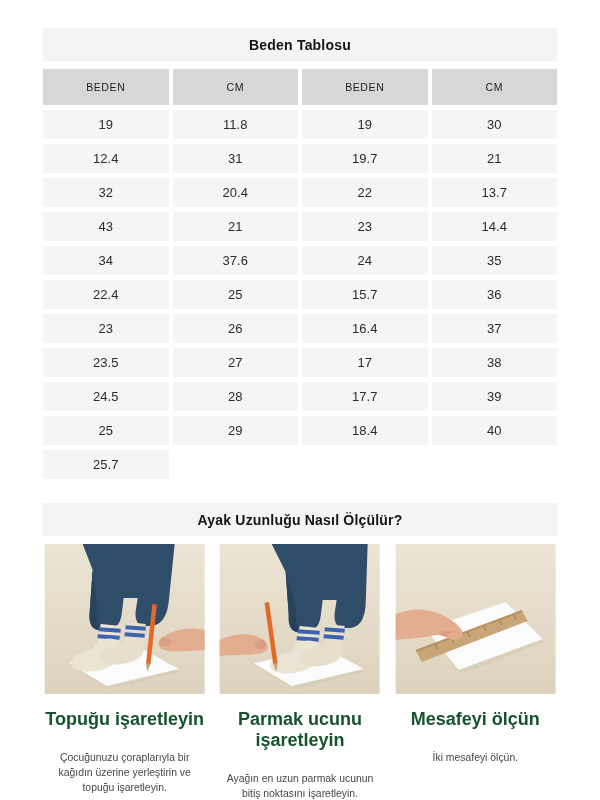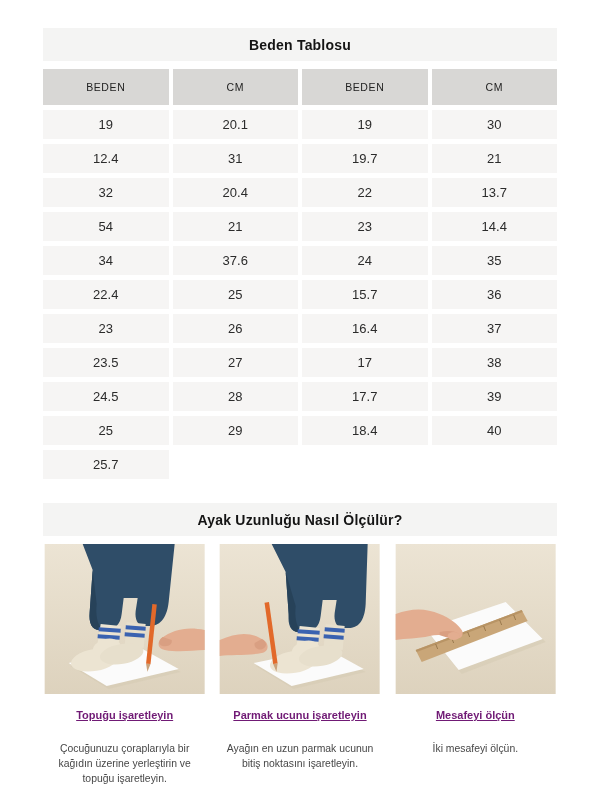--- a/index.html
+++ b/index.html
@@ -34,21 +34,21 @@
   }
 
   .section-bar { margin-top:24px; }
 
   .steps {
     margin-top:8px;
     display:grid; grid-template-columns:repeat(3,1fr); gap:12px;
   }
   .step { text-align:center; }
   .photo { width:100%; height:150px; display:block; }
-  .step-title { margin-top:15px; font-size:11px; font-weight:bold; color:#701a75;text-decoration:underline; }
+  .step-title { margin-top:15px; font-size:18px; font-weight:bold; color:#14532d; }
   .step-desc {
     margin-top:21px; font-size:10.4px; line-height:1.42; color:#474747;
     padding:0 2px;
   }
 
   .footer { margin-top:18px; display:flex; flex-direction:column; align-items:center; }
   .logo-text {
     font-size:33px; font-weight:bold; letter-spacing:-1.5px; color:#121212;
     line-height:1;
   }
@@ -59,32 +59,32 @@
 <div class="page">
 
   <div class="bar-heading">Beden Tablosu</div>
 
   <div class="size-grid" id="size-grid">
       <div class="th">BEDEN</div>
       <div class="th">CM</div>
       <div class="th">BEDEN</div>
       <div class="th">CM</div>
       <div class="td">19</div>
-      <div class="td">20.1</div>
+      <div class="td">11.8</div>
       <div class="td">19</div>
       <div class="td">30</div>
       <div class="td">12.4</div>
       <div class="td">31</div>
       <div class="td">19.7</div>
       <div class="td">21</div>
       <div class="td">32</div>
       <div class="td">20.4</div>
       <div class="td">22</div>
       <div class="td">13.7</div>
-      <div class="td">54</div>
+      <div class="td">43</div>
       <div class="td">21</div>
       <div class="td">23</div>
       <div class="td">14.4</div>
       <div class="td">34</div>
       <div class="td">37.6</div>
       <div class="td">24</div>
       <div class="td">35</div>
       <div class="td">22.4</div>
       <div class="td">25</div>
       <div class="td">15.7</div>

